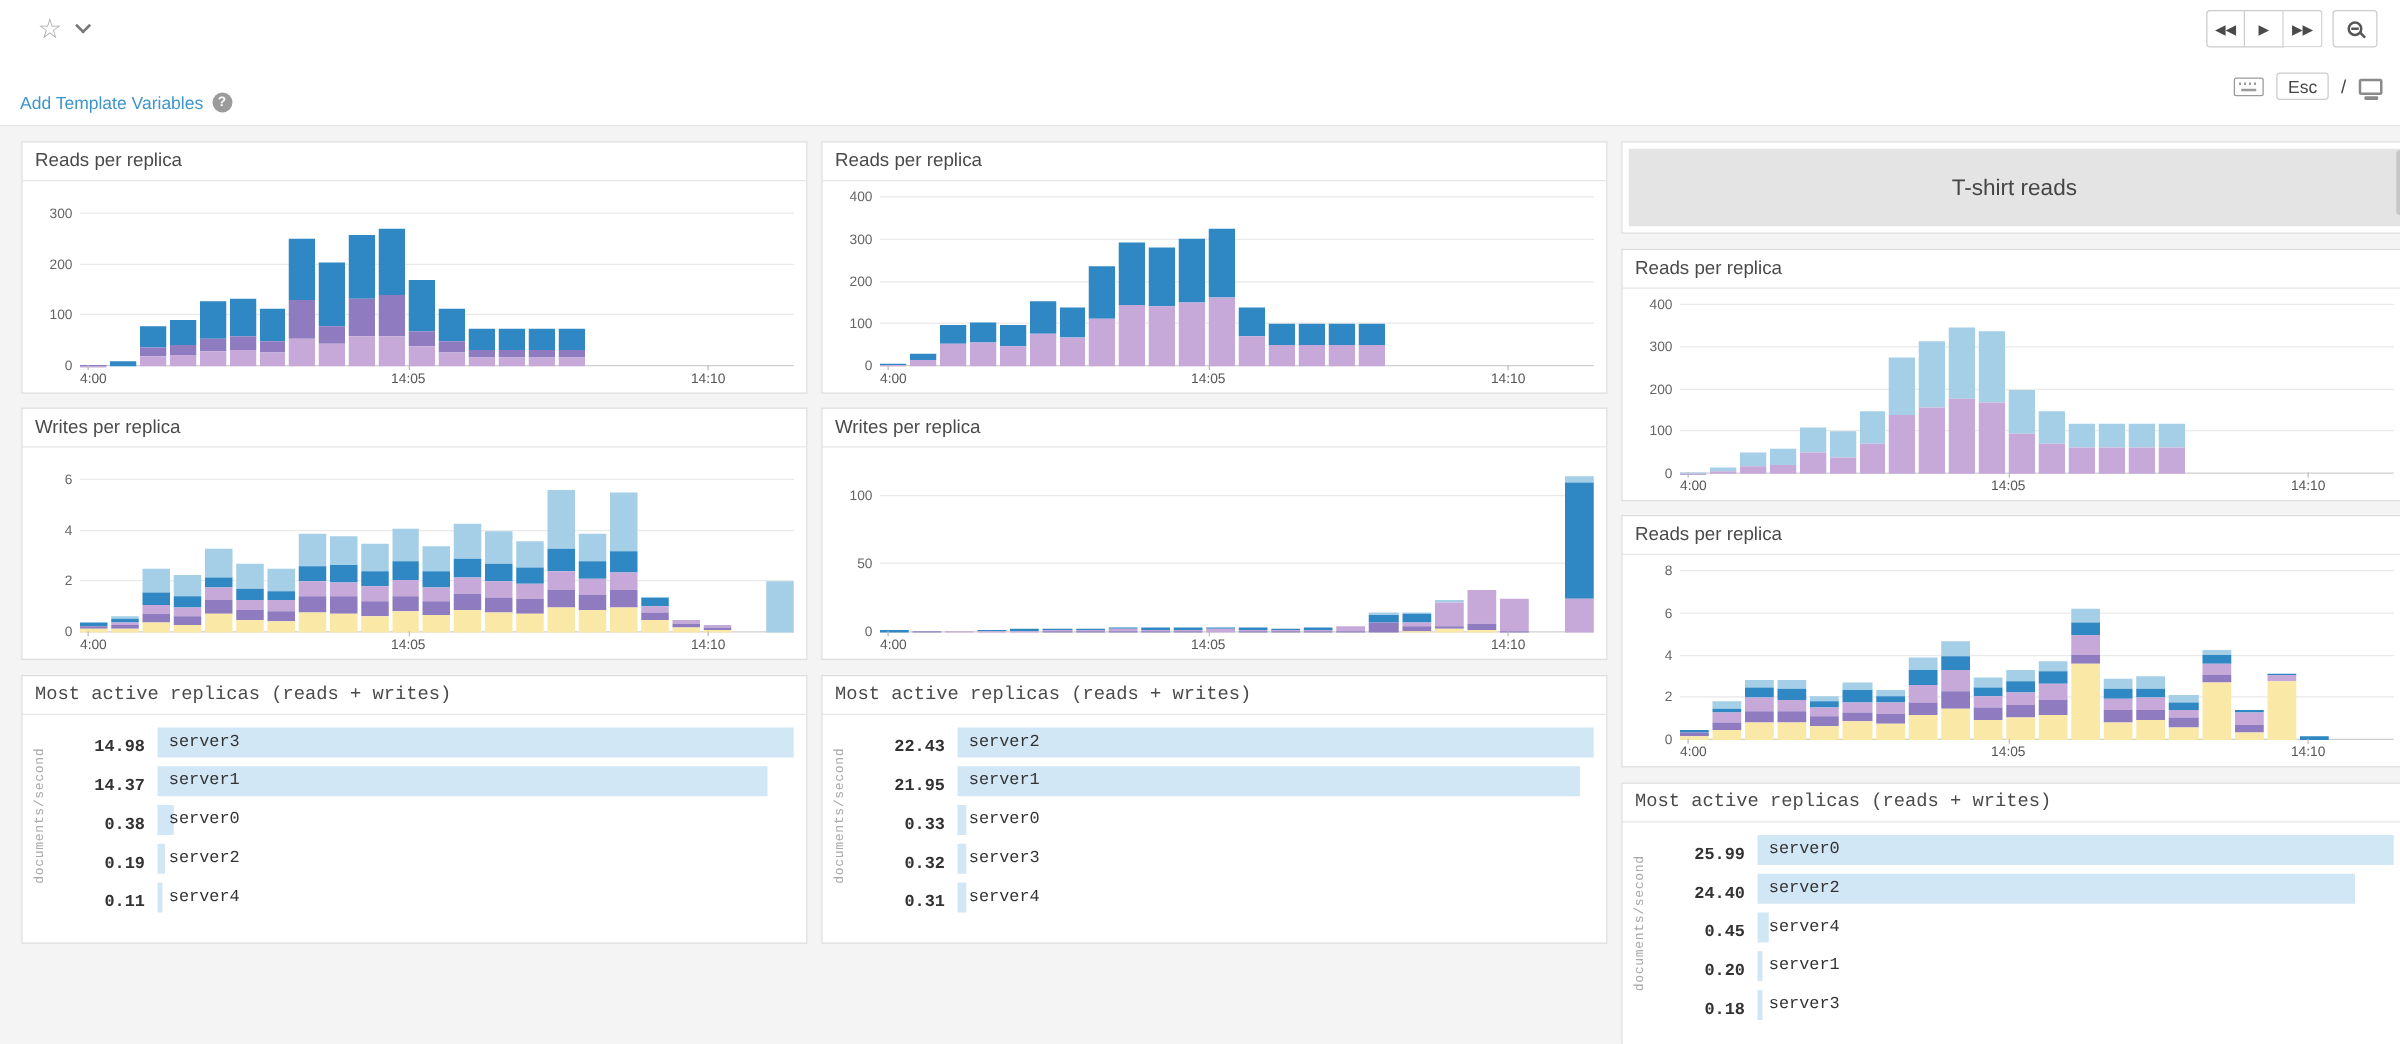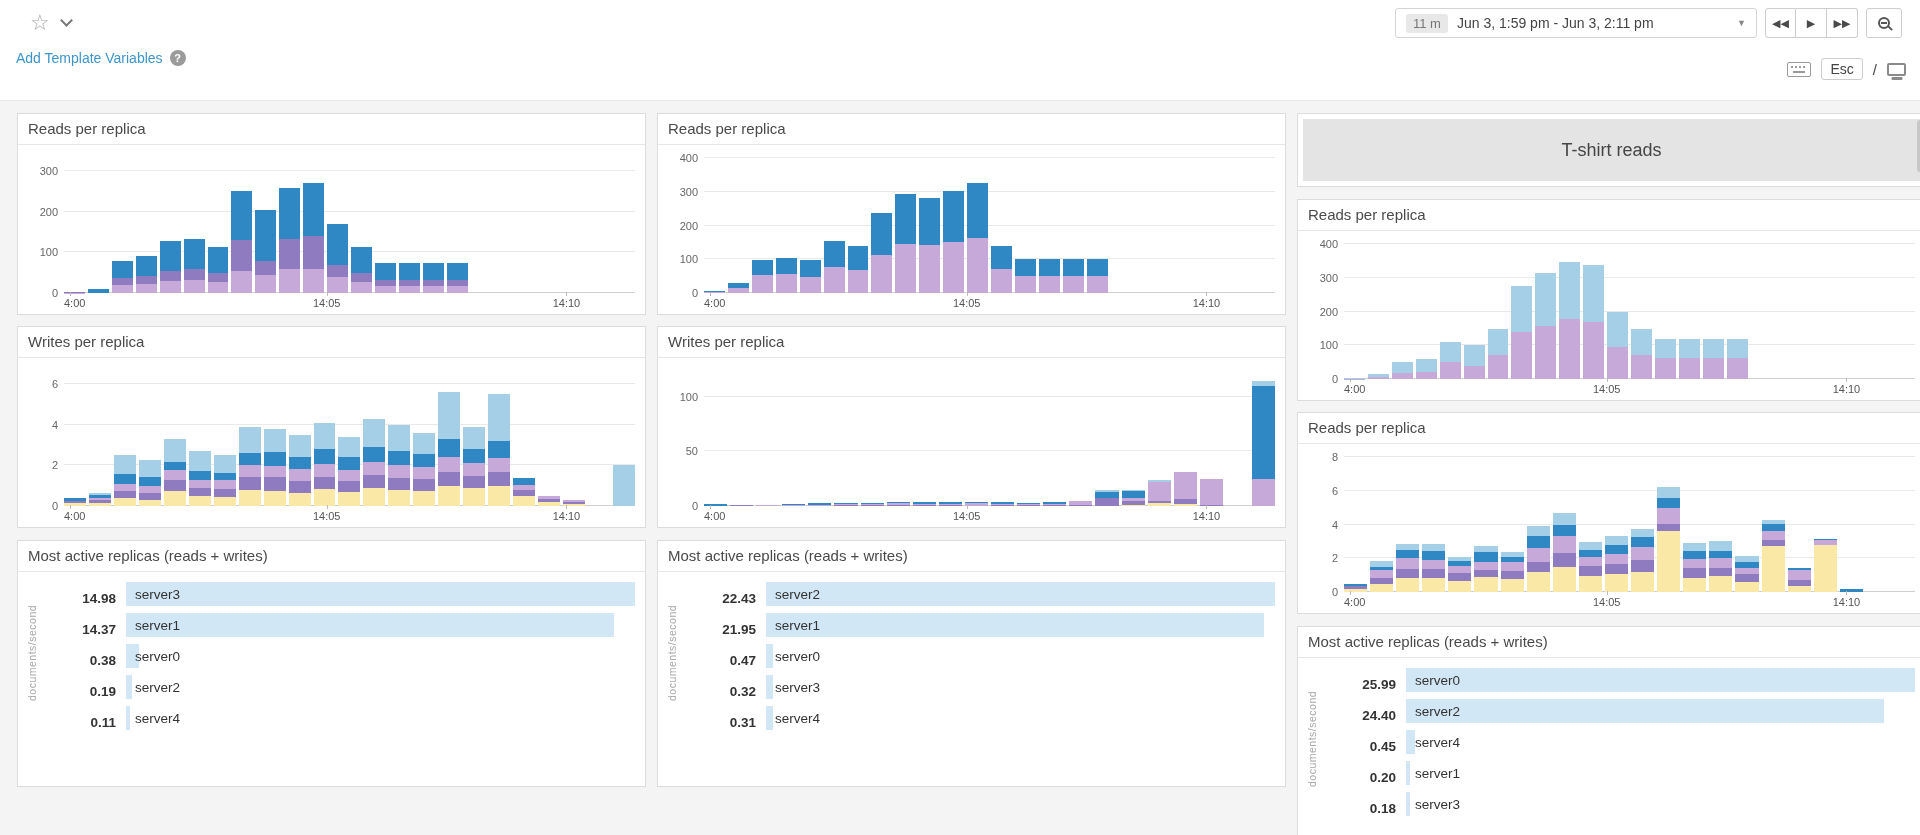--- a/index.html
+++ b/index.html
@@ -6,21 +6,21 @@
   html,body { width:1920px; height:835px; overflow:hidden; background:#fff;
     font-family:"Liberation Sans","DejaVu Sans",sans-serif; color:#4a4a4a; }
 
   
   #topbar { position:relative; height:100px; background:#fff; }
   .title-row { position:absolute; top:10px; left:30px; display:flex; align-items:center; gap:12px; }
   .star { font-size:22px; color:#a9a9a9; cursor:pointer; }
   .dash-title { font-size:23px; font-weight:400; color:#4d4d4d; }
   .chev { width:9px; height:9px; border-right:2px solid #777; border-bottom:2px solid #777;
           transform:rotate(45deg); margin-top:-6px; }
-  .atv-row { position:absolute; top:50px; left:16px; display:flex; align-items:center; gap:7px; }
+  .atv-row { position:absolute; top:74px; left:16px; display:flex; align-items:center; gap:7px; }
   .atv-link { color:#3d95cc; font-size:14px; cursor:pointer; }
   .help-circ { width:16px; height:16px; border-radius:50%; background:#9b9b9b; color:#fff;
     font-size:11px; font-weight:bold; text-align:center; line-height:16px; }
 
   .time-controls { position:absolute; top:8px; right:18px; display:flex; align-items:stretch; gap:8px; }
   .time-picker { display:flex; align-items:center; gap:9px; border:1px solid #d4d4d4; border-radius:3px;
     background:#fff; height:30px; padding:0 10px; width:362px; }
   .dur-badge { background:#e8e8e8; border-radius:3px; color:#777; font-size:13px; padding:2px 7px; }
   .range-label { font-size:14px; color:#444; flex:1; white-space:nowrap; }
   .caret { font-size:9px; color:#888; }
@@ -69,21 +69,21 @@
   .grid { position:absolute; left:42px; right:0; height:1px; background:#e9e9e9; }
   .grid.zero { background:#cfcfcf; }
   .bars { position:absolute; left:42px; right:0; top:0; bottom:0; display:flex; align-items:flex-end; column-gap:3px; }
   .slot { flex:1 1 0; display:flex; flex-direction:column-reverse; height:100%; justify-content:flex-start; }
   .seg { width:100%; }
   .xrow { position:relative; height:18px; margin:0 10px 0 46px; }
   .xtick { position:absolute; top:4px; font-size:11px; color:#555; transform:translateX(-50%); white-space:nowrap; }
   .xtick.first { transform:none; }
   .xmark { position:absolute; top:-1px; width:1px; height:4px; background:#bbb; }
 
-  .toplist-card { height:247px; }
+  .toplist-card { height:215px;font-family:Liberation Mono, monospace; }
   .tl-body { position:relative; padding:10px 10px 0 0; }
   .unit { position:absolute; left:8px; top:84px; transform:rotate(180deg); writing-mode:vertical-rl;
     font-size:10.5px; color:#a8a8a8; letter-spacing:0.5px; transform-origin:center;
     height:150px; top:6px; text-align:center; }
   .tl-rows { margin-left:28px; }
   .tl-row { display:flex; align-items:flex-end; height:24px; margin-bottom:7px; }
   .tl-val { width:70px; text-align:right; font-weight:bold; font-size:13.5px; color:#333; margin-right:10px; flex:0 0 70px; }
   .tl-barwrap { flex:1; position:relative; height:24px; }
   .tl-bar { height:100%; background:#d2e7f5; }
   .tl-lab { position:absolute; left:9px; top:50%; transform:translateY(-50%); font-size:13.5px; color:#333; }
@@ -94,25 +94,20 @@
 <div id="topbar">
   <div class="title-row">
     <span class="star">☆</span>
     <span class="chev"></span>
   </div>
   <div class="atv-row">
     <span class="atv-link">Add Template Variables</span>
     <span class="help-circ">?</span>
   </div>
   <div class="time-controls">
-    <div class="time-picker">
-      <span class="dur-badge">11 m</span>
-      <span class="range-label">Jun 3, 1:59 pm - Jun 3, 2:11 pm</span>
-      <span class="caret">▼</span>
-    </div>
     <div class="btn-group">
       <div class="nav-btn">◀◀</div>
       <div class="nav-btn">▶</div>
       <div class="nav-btn">▶▶</div>
     </div>
     <div class="zoom-btn">
       <span class="mag"></span>
     </div>
   </div>
   <div class="shortcut-row">
@@ -691,21 +686,21 @@
                 </div>
               </div>
               <div class="tl-row">
                 <div class="tl-val">21.95</div>
                 <div class="tl-barwrap">
                   <div class="tl-bar" style="width: 97.86%; background: rgb(210, 231, 245);"></div>
                   <span class="tl-lab">server1</span>
                 </div>
               </div>
               <div class="tl-row">
-                <div class="tl-val">0.47</div>
+                <div class="tl-val">0.33</div>
                 <div class="tl-barwrap">
                   <div class="tl-bar" style="width: 1.47124%; background: rgb(210, 231, 245);"></div>
                   <span class="tl-lab">server0</span>
                 </div>
               </div>
               <div class="tl-row">
                 <div class="tl-val">0.32</div>
                 <div class="tl-barwrap">
                   <div class="tl-bar" style="width: 1.42666%; background: rgb(210, 231, 245);"></div>
                   <span class="tl-lab">server3</span>

